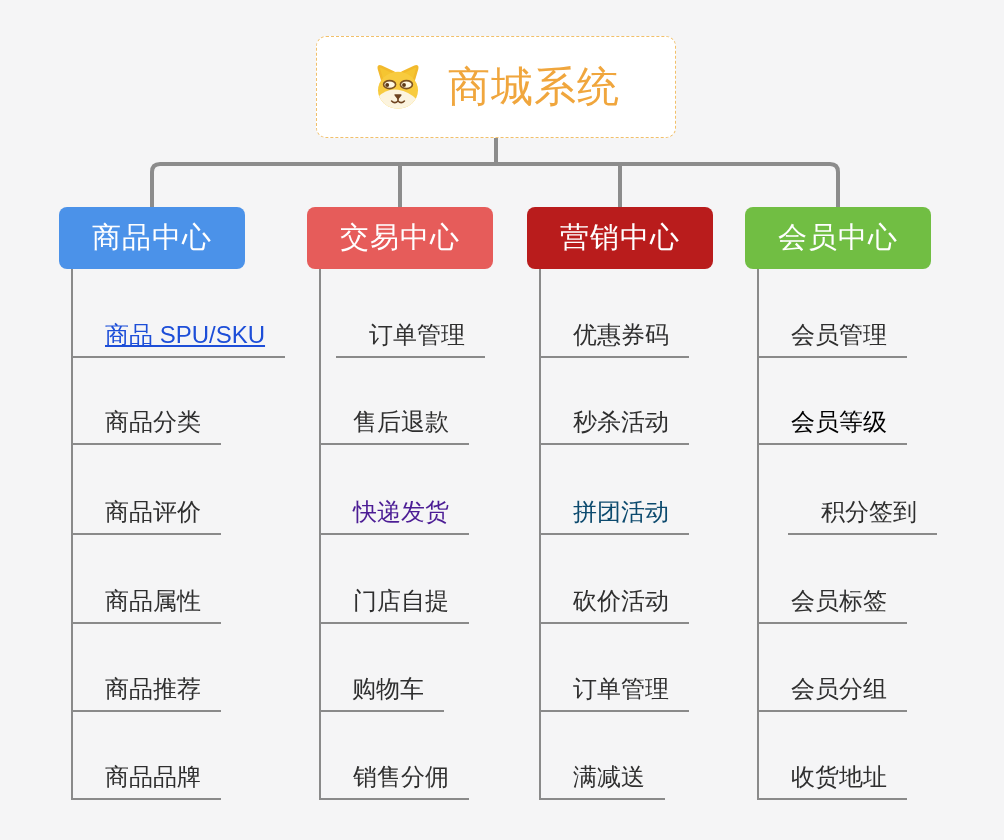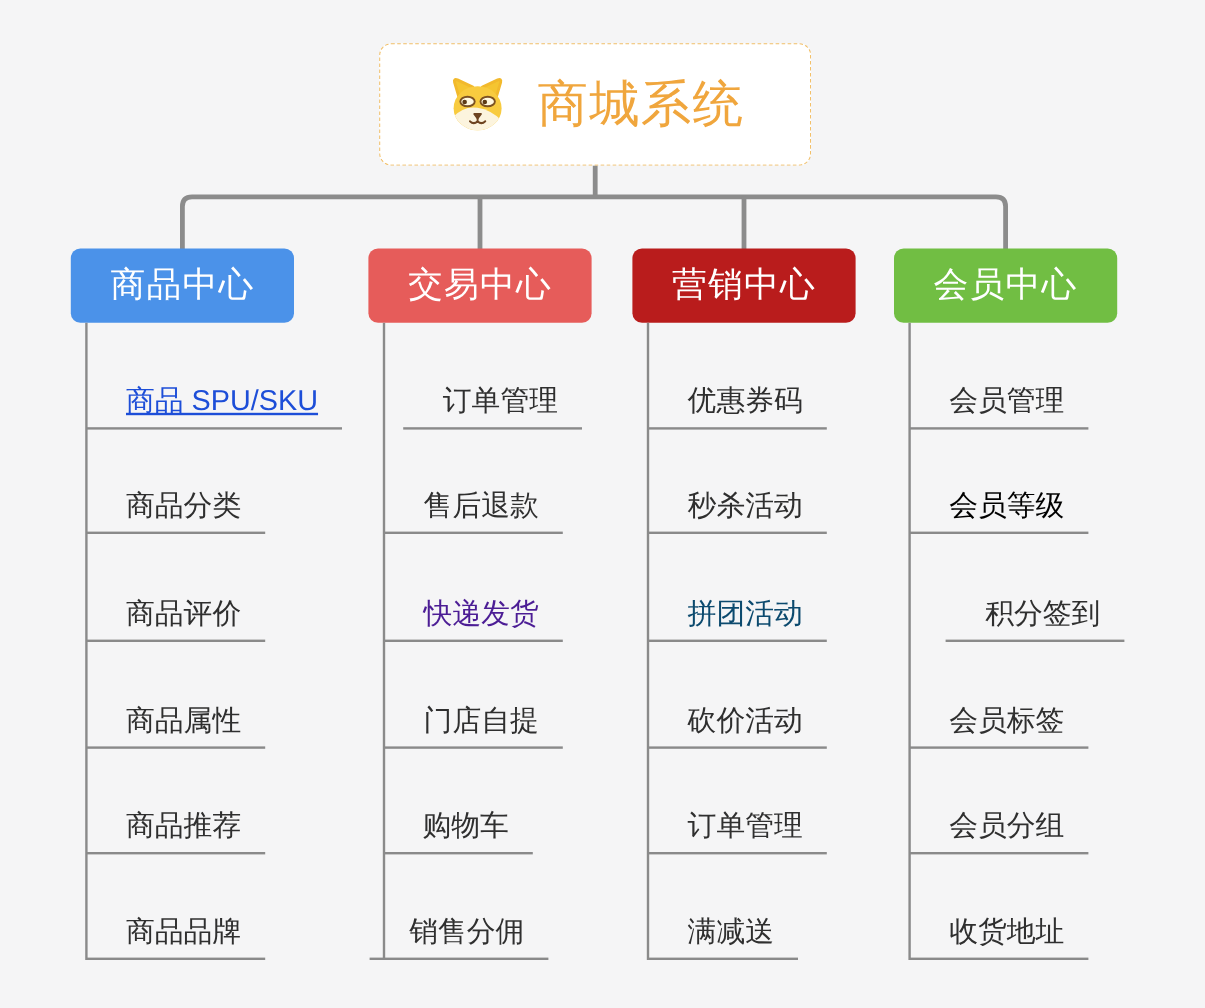--- a/index.html
+++ b/index.html
@@ -109,21 +109,21 @@
       <div class="child-node" style="left: 72px; top: 580px; color: rgb(47, 47, 47); border-bottom-color: rgb(138, 138, 138);">商品属性</div>
       <div class="child-node" style="left: 72px; top: 668px; color: rgb(47, 47, 47); border-bottom-color: rgb(138, 138, 138);">商品推荐</div>
       <div class="child-node" style="left: 72px; top: 756px; color: rgb(47, 47, 47); border-bottom-color: rgb(138, 138, 138);">商品品牌</div>
       <div class="branch-header" style="left: 307px; top: 207px; background: rgb(230, 92, 90);">交易中心</div>
       <div class="branch-spine" style="left: 319px; top: 269px; height: 531px; background: rgb(138, 138, 138);"></div>
       <div class="child-node" style="left: 336px; top: 314px; color: rgb(47, 47, 47); border-bottom-color: rgb(138, 138, 138);">订单管理</div>
       <div class="child-node" style="left: 320px; top: 401px; color: rgb(47, 47, 47); border-bottom-color: rgb(138, 138, 138);">售后退款</div>
       <div class="child-node" style="left: 320px; top: 491px; color: #4c1d95; border-bottom-color: rgb(138, 138, 138);">快递发货</div>
       <div class="child-node" style="left: 320px; top: 580px; color: rgb(47, 47, 47); border-bottom-color: rgb(138, 138, 138);">门店自提</div>
       <div class="child-node" style="left: 320px; top: 668px; color: rgb(47, 47, 47); border-bottom-color: rgb(138, 138, 138); padding-left: 32px;">购物车</div>
-      <div class="child-node" style="left: 308px; top: 756px; color: rgb(47, 47, 47); border-bottom-color: rgb(138, 138, 138);">销售分佣</div>
+      <div class="child-node" style="left: 320px; top: 756px; color: rgb(47, 47, 47); border-bottom-color: rgb(138, 138, 138);">销售分佣</div>
       <div class="branch-header" style="left: 527px; top: 207px; background: #b91c1c;">营销中心</div>
       <div class="branch-spine" style="left: 539px; top: 269px; height: 531px; background: rgb(138, 138, 138);"></div>
       <div class="child-node" style="left: 540px; top: 314px; color: rgb(47, 47, 47); border-bottom-color: rgb(138, 138, 138);">优惠券码</div>
       <div class="child-node" style="left: 540px; top: 401px; color: rgb(47, 47, 47); border-bottom-color: rgb(138, 138, 138);">秒杀活动</div>
       <div class="child-node" style="left: 540px; top: 491px; color: #0c4a6e; border-bottom-color: rgb(138, 138, 138);">拼团活动</div>
       <div class="child-node" style="left: 540px; top: 580px; color: rgb(47, 47, 47); border-bottom-color: rgb(138, 138, 138);">砍价活动</div>
       <div class="child-node" style="left: 540px; top: 668px; color: rgb(47, 47, 47); border-bottom-color: rgb(138, 138, 138);">订单管理</div>
       <div class="child-node" style="left: 540px; top: 756px; color: rgb(47, 47, 47); border-bottom-color: rgb(138, 138, 138);">满减送</div>
       <div class="branch-header" style="left: 745px; top: 207px; background: rgb(113, 190, 67);">会员中心</div>
       <div class="branch-spine" style="left: 757px; top: 269px; height: 531px; background: rgb(138, 138, 138);"></div>

